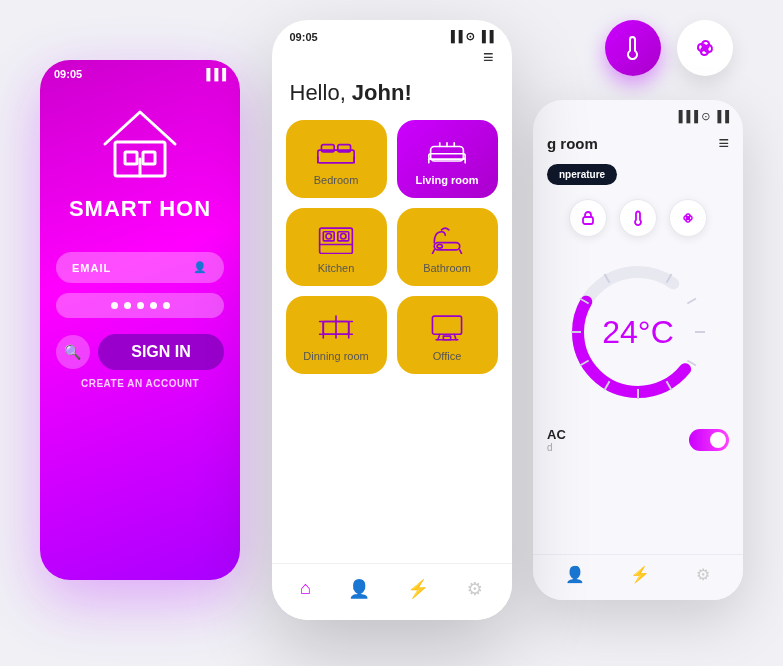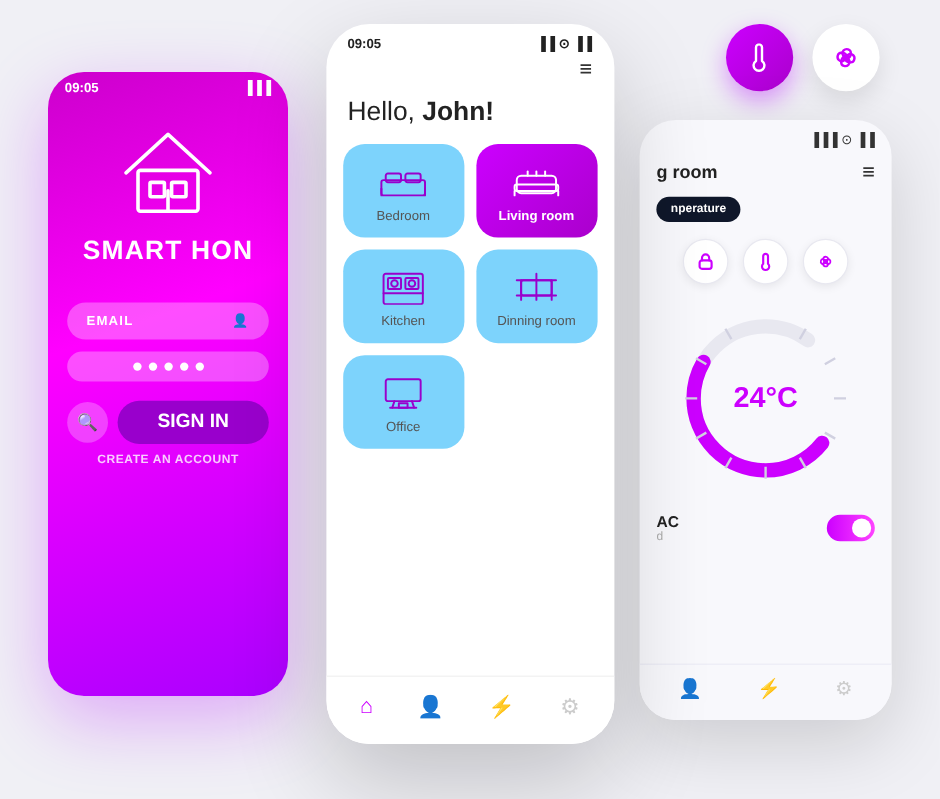--- a/index.html
+++ b/index.html
@@ -188,21 +188,21 @@
     }
 
     .phone-center .rooms-grid {
       display: grid;
       grid-template-columns: 1fr 1fr;
       gap: 10px;
       padding: 0 14px;
     }
 
     .room-card {
-      background: #7dd3fc;
+      background: #eab308;
       border-radius: 18px;
       padding: 16px 12px 12px;
       display: flex;
       flex-direction: column;
       align-items: center;
       cursor: pointer;
     }
 
     .room-card.active {
       background: linear-gradient(135deg, #cc00ff, #aa00cc);
@@ -342,22 +342,22 @@
 
     .thermostat-center {
       position: absolute;
       top: 50%;
       left: 50%;
       transform: translate(-50%, -50%);
       text-align: center;
     }
 
     .thermostat-center .temp-value {
-      font-size: 24px;
-      font-weight: 700;
+      font-size: 32px;
+      font-weight: 400;
       color: #cc00ff;
     }
 
     .phone-right .ac-section {
       padding: 10px 0 0;
     }
 
     .phone-right .ac-label {
       font-size: 13px;
       font-weight: 700;
@@ -541,20 +541,31 @@
           <rect x="4" y="4" width="36" height="28" rx="2"></rect>
           <rect x="8" y="8" width="12" height="10" rx="1"></rect>
           <rect x="24" y="8" width="12" height="10" rx="1"></rect>
           <line x1="4" y1="22" x2="40" y2="22"></line>
           <circle cx="14" cy="13" r="3"></circle>
           <circle cx="30" cy="13" r="3"></circle>
         </svg>
         <span class="room-label">Kitchen</span>
       </div>
 
+      <div class="room-card">
+        <svg width="44" height="32" viewBox="0 0 44 32" class="icon-svg">
+          <path d="M8 20 Q8 8 16 8 Q20 8 20 12"></path>
+          <rect x="8" y="20" width="28" height="8" rx="4"></rect>
+          <ellipse cx="14" cy="24" rx="3" ry="2"></ellipse>
+          <line x1="8" y1="28" x2="6" y2="32"></line>
+          <line x1="36" y1="28" x2="38" y2="32"></line>
+          <path d="M16 6 Q20 2 24 6"></path>
+        </svg>
+        <span class="room-label">Bathroom</span>
+      </div>
 
       <div class="room-card">
         <svg width="44" height="32" viewBox="0 0 44 32" class="icon-svg">
           <line x1="22" y1="4" x2="22" y2="28"></line>
           <rect x="8" y="10" width="28" height="14" rx="2"></rect>
           <line x1="8" y1="10" x2="8" y2="28"></line>
           <line x1="36" y1="10" x2="36" y2="28"></line>
           <line x1="4" y1="10" x2="40" y2="10"></line>
           <line x1="4" y1="24" x2="40" y2="24"></line>
         </svg>

